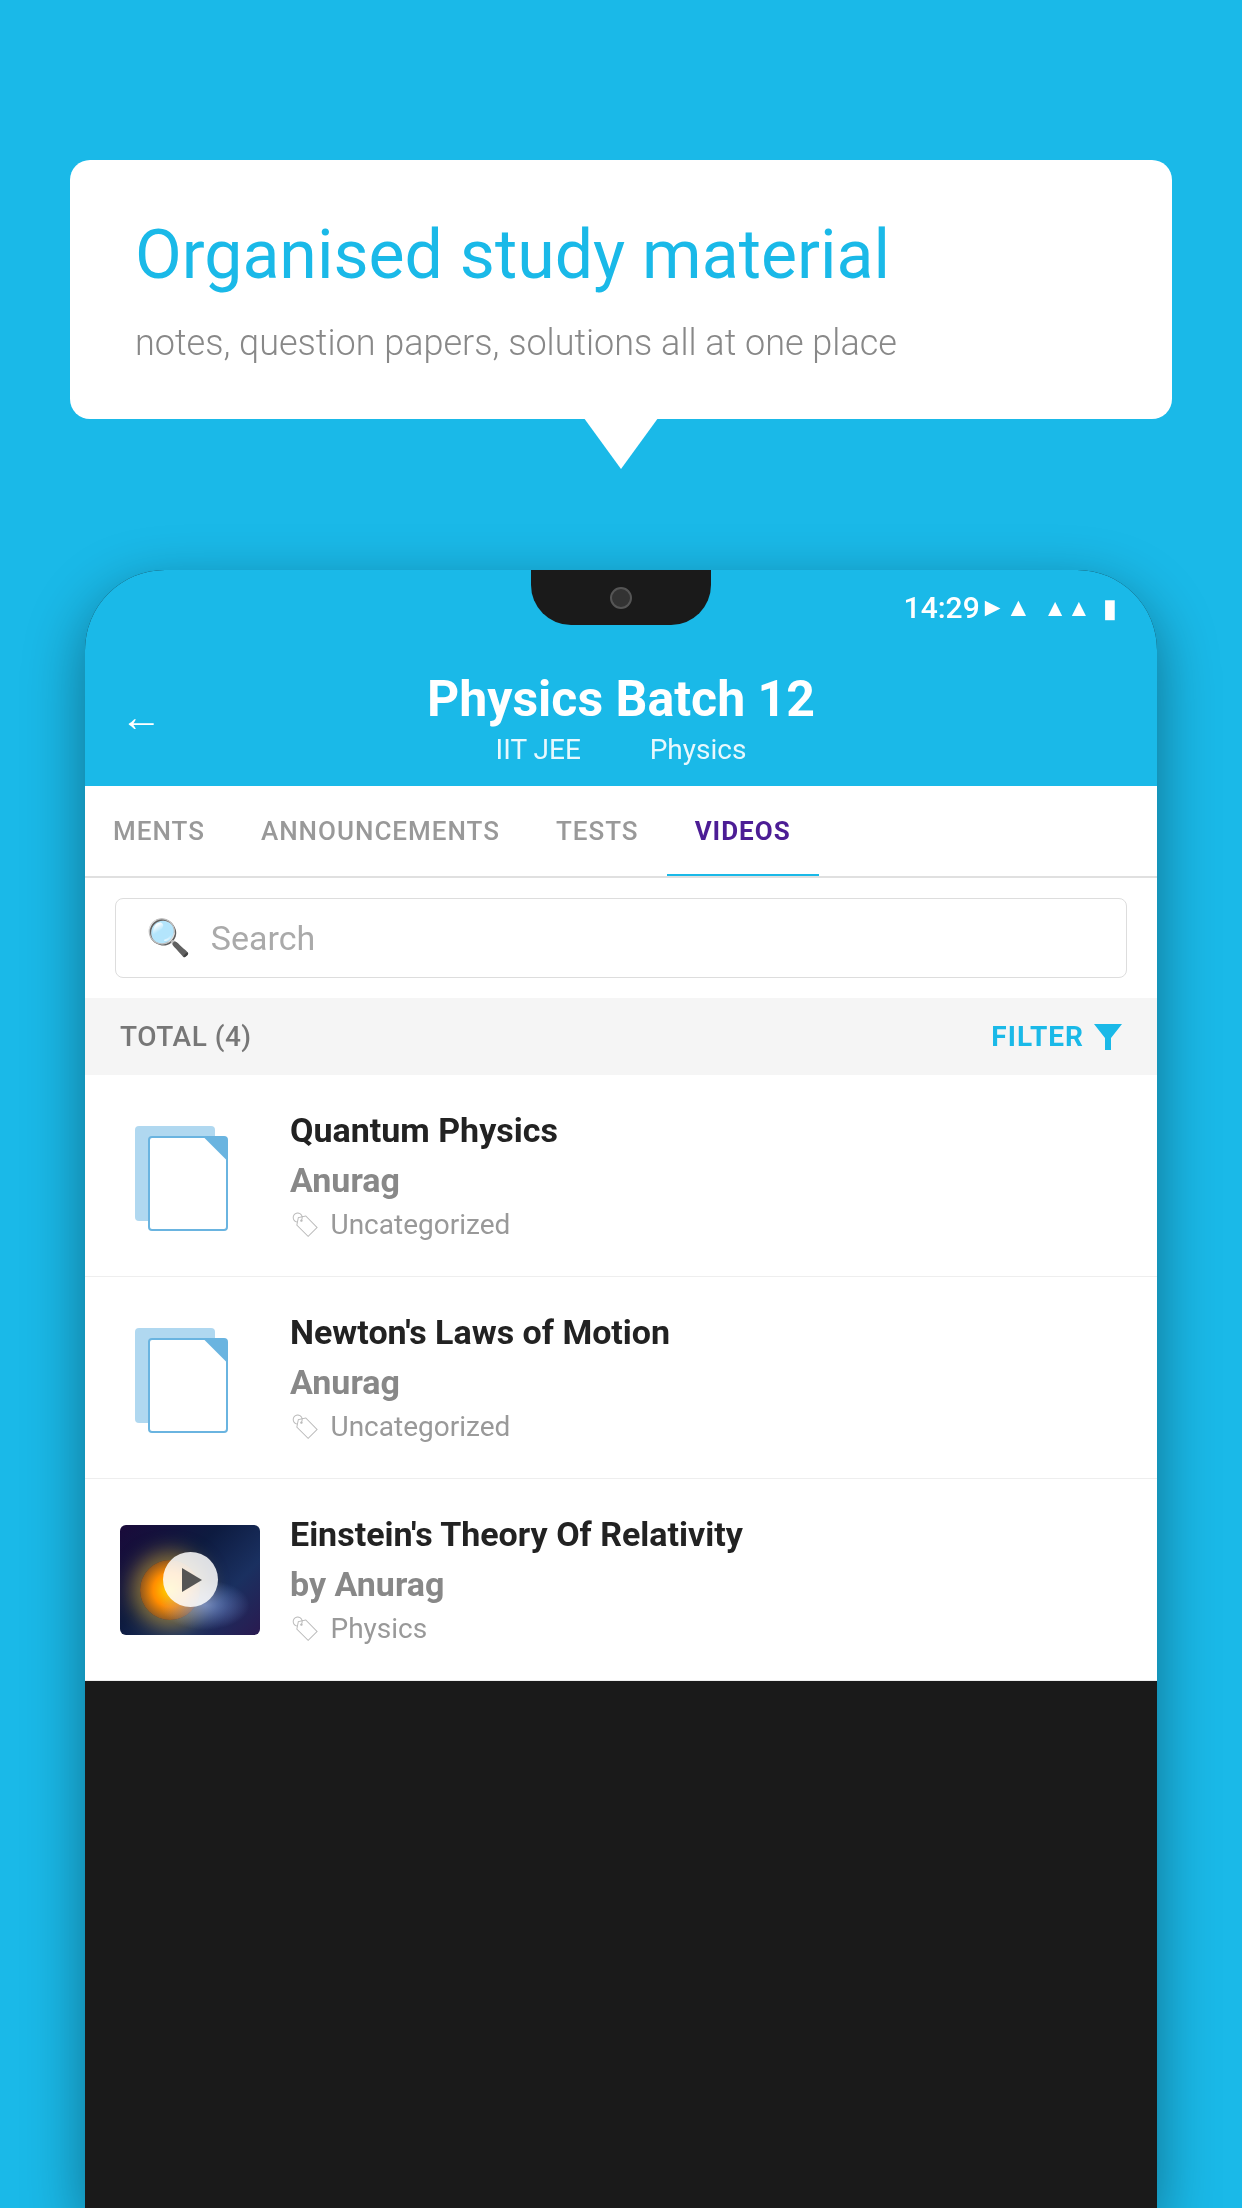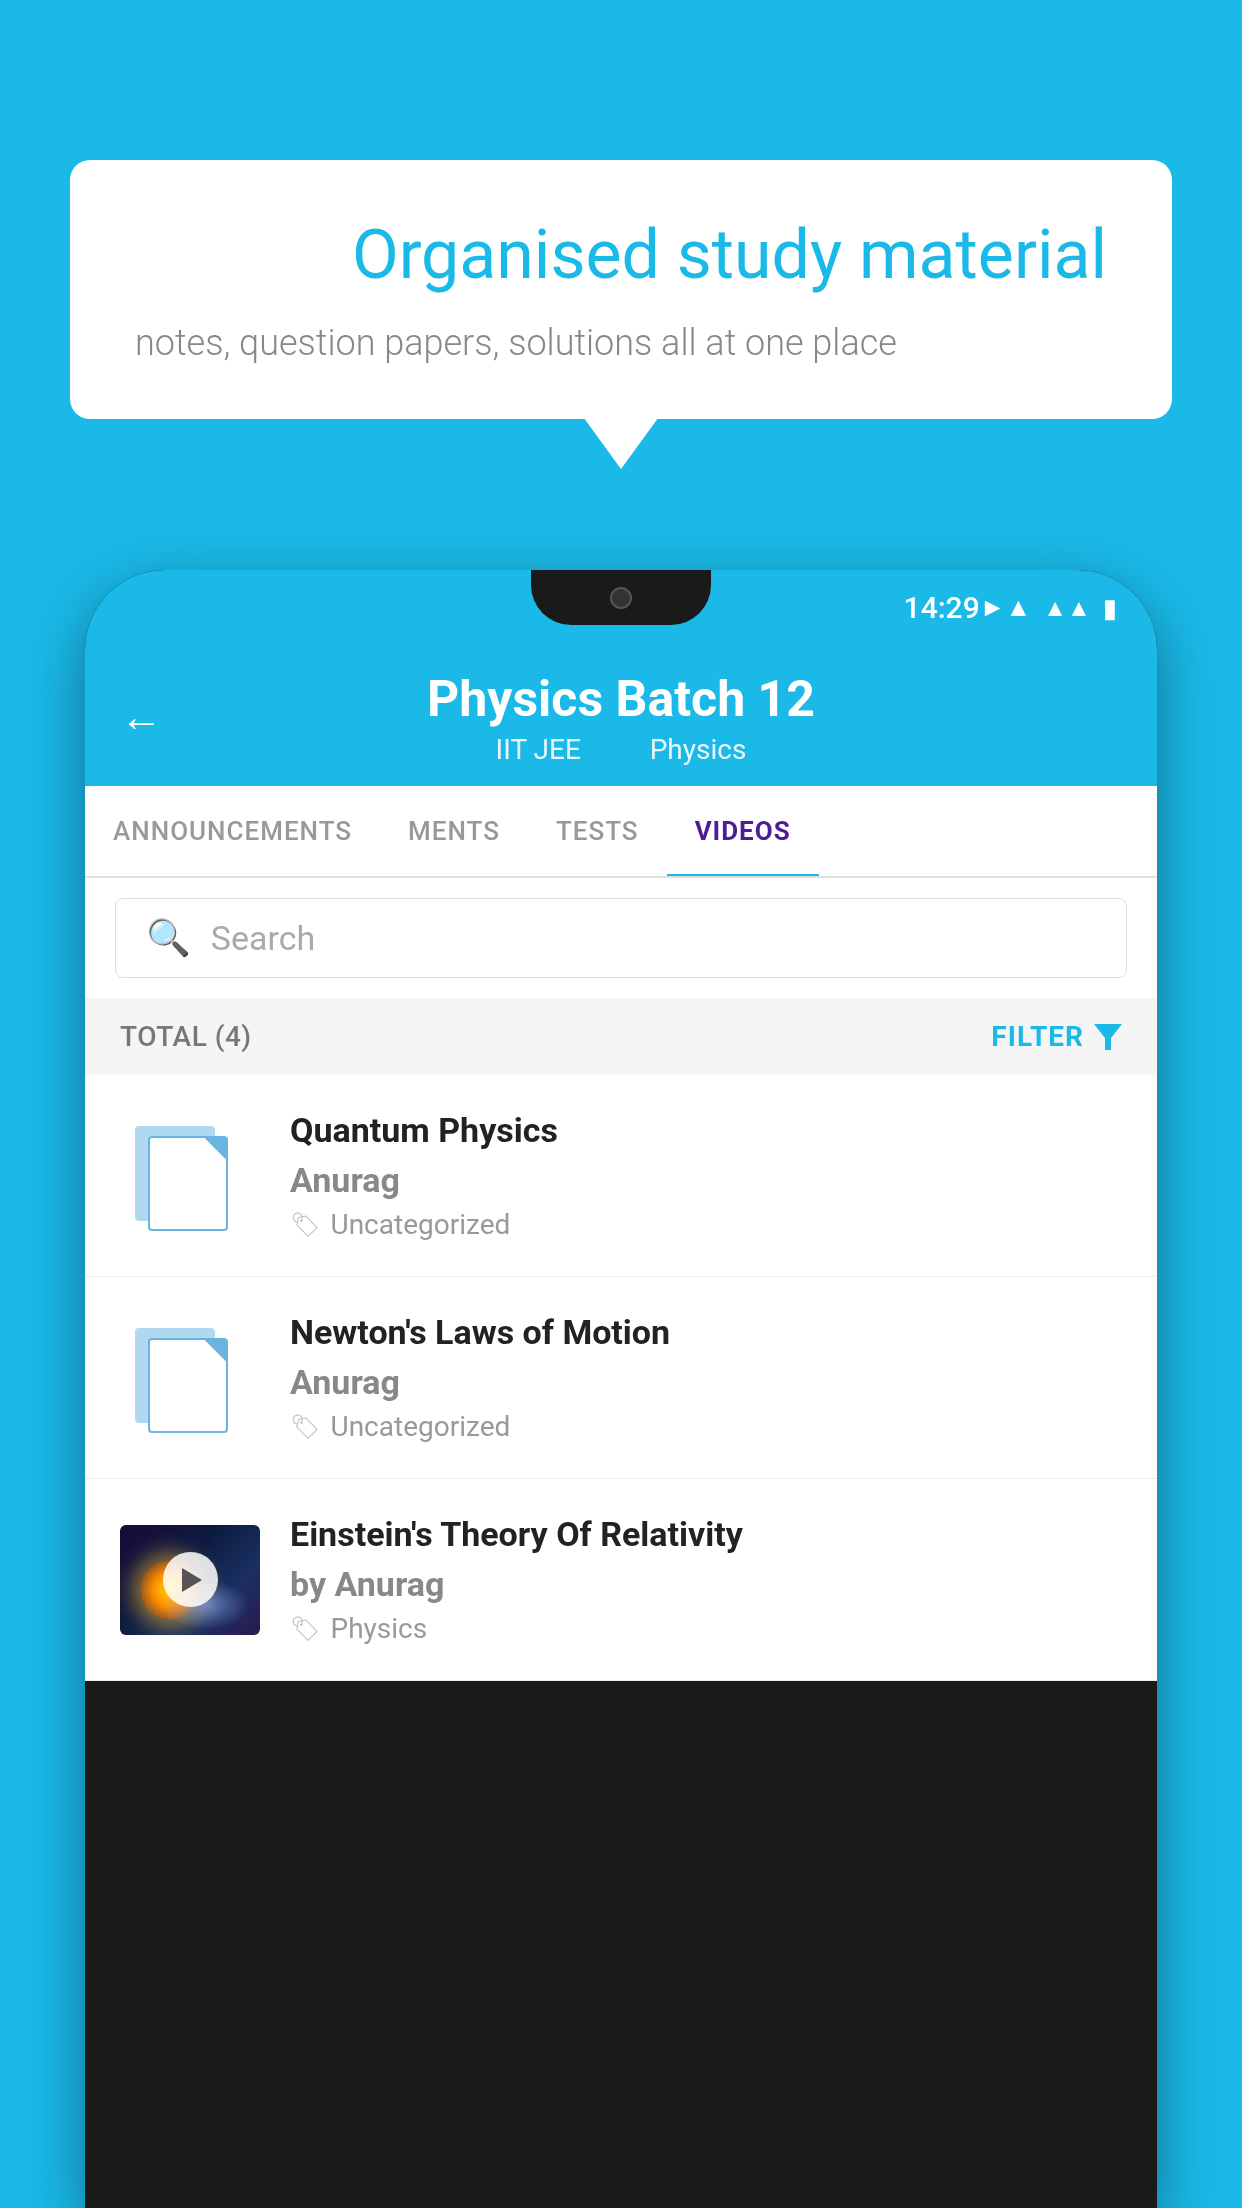--- a/index.html
+++ b/index.html
@@ -41,21 +41,20 @@
       border-right: 40px solid transparent;
       border-top: 55px solid white;
     }
 
     .speech-bubble h1 {
       color: #1ab9e8;
       font-size: 68px;
       font-weight: 400;
       line-height: 1.2;
       margin-bottom: 25px;
-      text-align: right;
     }
 
     .speech-bubble p {
       color: #888;
       font-size: 36px;
       font-weight: 300;
     }
 
     
     .phone-frame {
@@ -427,22 +426,22 @@
     <span class="back-btn">←</span>
     <div class="app-title">Physics Batch 12</div>
     <div class="app-subtitle">
       <span>IIT JEE</span>
       <span> &nbsp; </span>
       <span>Physics</span>
     </div>
   </div>
 
   <div class="tabs-bar">
+    <div class="tab-item">MENTS</div>
     <div class="tab-item">ANNOUNCEMENTS</div>
-    <div class="tab-item">MENTS</div>
     <div class="tab-item">TESTS</div>
     <div class="tab-item active">VIDEOS</div>
   </div>
 
   <div class="search-container">
     <div class="search-bar">
       <span class="search-icon-svg">🔍</span>
       <span class="search-input-text">Search</span>
     </div>
   </div>

